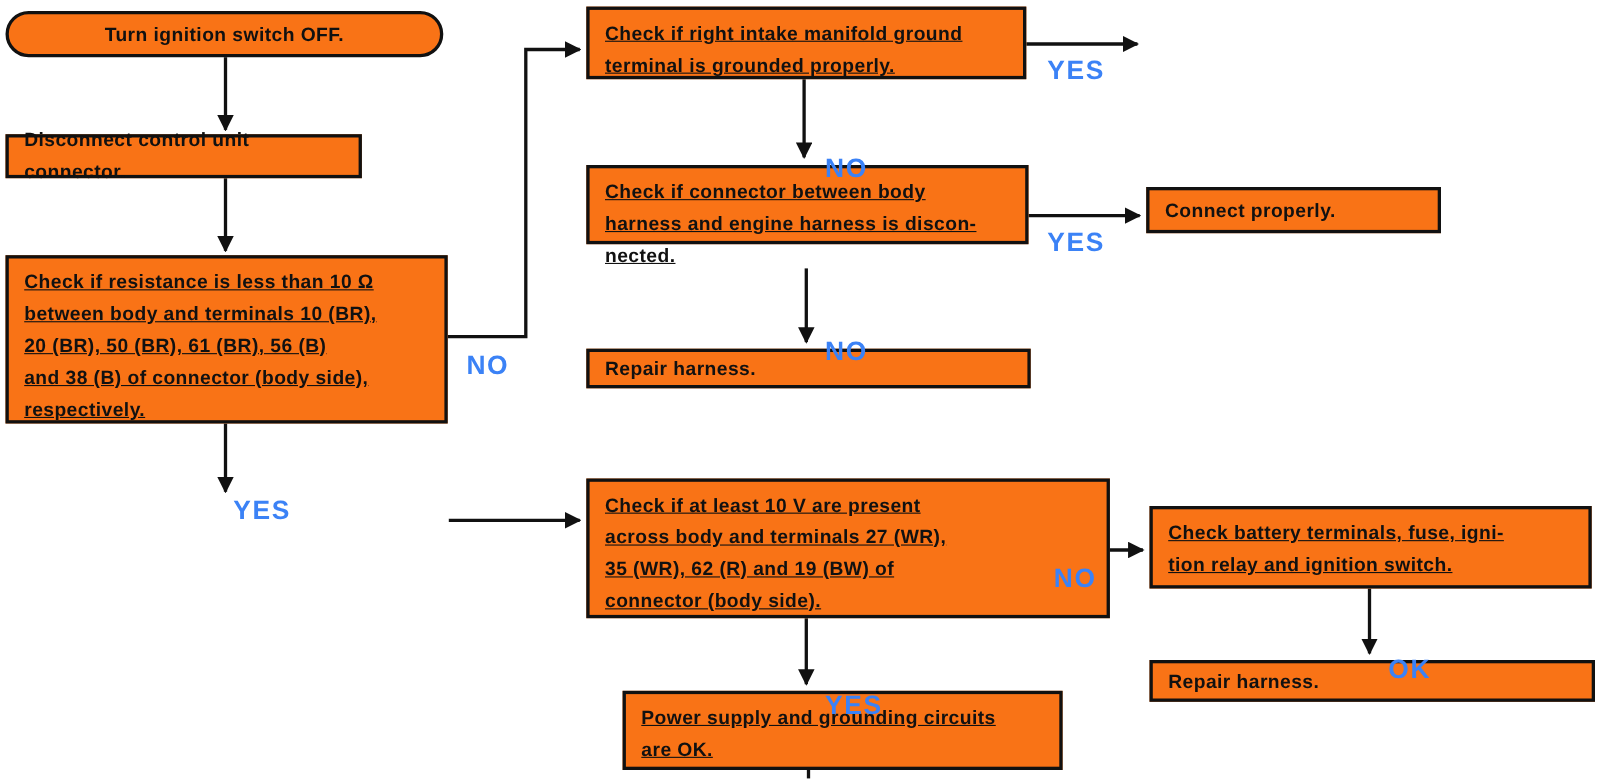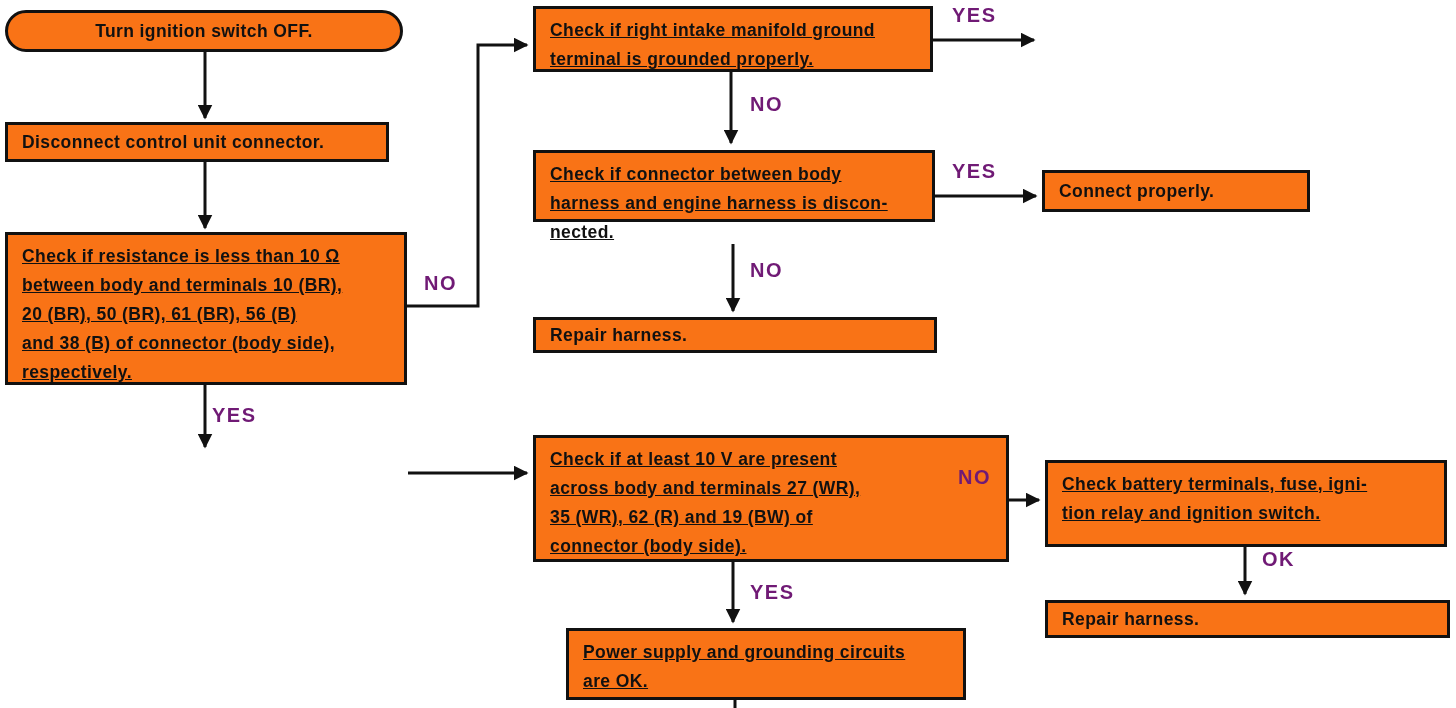--- a/index.html
+++ b/index.html
@@ -38,24 +38,25 @@
     line-height: 29px;
     font-weight: bold;
     letter-spacing: 0.4px;
     padding: 0 14px;
     width: 100%;
   }
   .pad-top .txt { padding-top: 7px; text-decoration: underline; }
   .txt.center { text-align: center; }
   .edge-label {
     position: absolute;
-    font-size: 20px;
+    font-size: 24px;
     font-weight: bold;
     letter-spacing: 1.5px;
-    color: #701a75;
+    color: #3b82f6;
+    margin-top: 47px;
   }
 </style>
 </head>
 <body>
 
 <div id="canvas">
 
   <svg id="wires" viewBox="0 0 1456 708" xmlns="http://www.w3.org/2000/svg">
     <defs>
       <marker id="arrow" viewBox="0 0 10 10" refX="9" refY="5" markerWidth="5" markerHeight="5" orient="auto-start-reverse">
@@ -76,21 +77,21 @@
       <path d="M733,562 V 622" marker-end="url(#arrow)"></path>
       <path d="M1245,535 V 594" marker-end="url(#arrow)"></path>
       <path d="M735,700 V 708"></path>
     </g>
   </svg>
 
   <div class="node pill vcenter" style="left:5px;top:10px;width:398px;height:42px">
     <div class="txt center">Turn ignition switch OFF.</div>
   </div>
 
-  <div class="node vcenter" style="left:5px;top:122px;width:384px;height:40px">
+  <div class="node vcenter" style="left:5px;top:122px;width:324px;height:40px">
     <div class="txt">Disconnect control unit connector.</div>
   </div>
 
   <div class="node pad-top" style="left:5px;top:232px;width:402px;height:153px">
     <div class="txt">Check if resistance is less than 10 Ω
 between body and terminals 10 (BR),
 20 (BR), 50 (BR), 61 (BR), 56 (B)
 and 38 (B) of connector (body side),
 respectively.</div>
   </div>
@@ -121,21 +122,21 @@
   <div class="node pad-top" style="left:566px;top:628px;width:400px;height:72px">
     <div class="txt">Power supply and grounding circuits
 are OK.</div>
   </div>
 
 
   <div class="node vcenter" style="left:1042px;top:170px;width:268px;height:42px">
     <div class="txt">Connect properly.</div>
   </div>
 
-  <div class="node pad-top" style="left:1045px;top:460px;width:402px;height:87px">
+  <div class="node pad-top" style="left:1045px;top:460px;width:402px;height:75px">
     <div class="txt">Check battery terminals, fuse, igni-
 tion relay and ignition switch.</div>
   </div>
 
   <div class="node vcenter" style="left:1045px;top:600px;width:405px;height:38px">
     <div class="txt">Repair harness.</div>
   </div>
 
   <div class="edge-label" style="left:424px;top:272px">NO</div>
   <div class="edge-label" style="left:212px;top:404px">YES</div>

